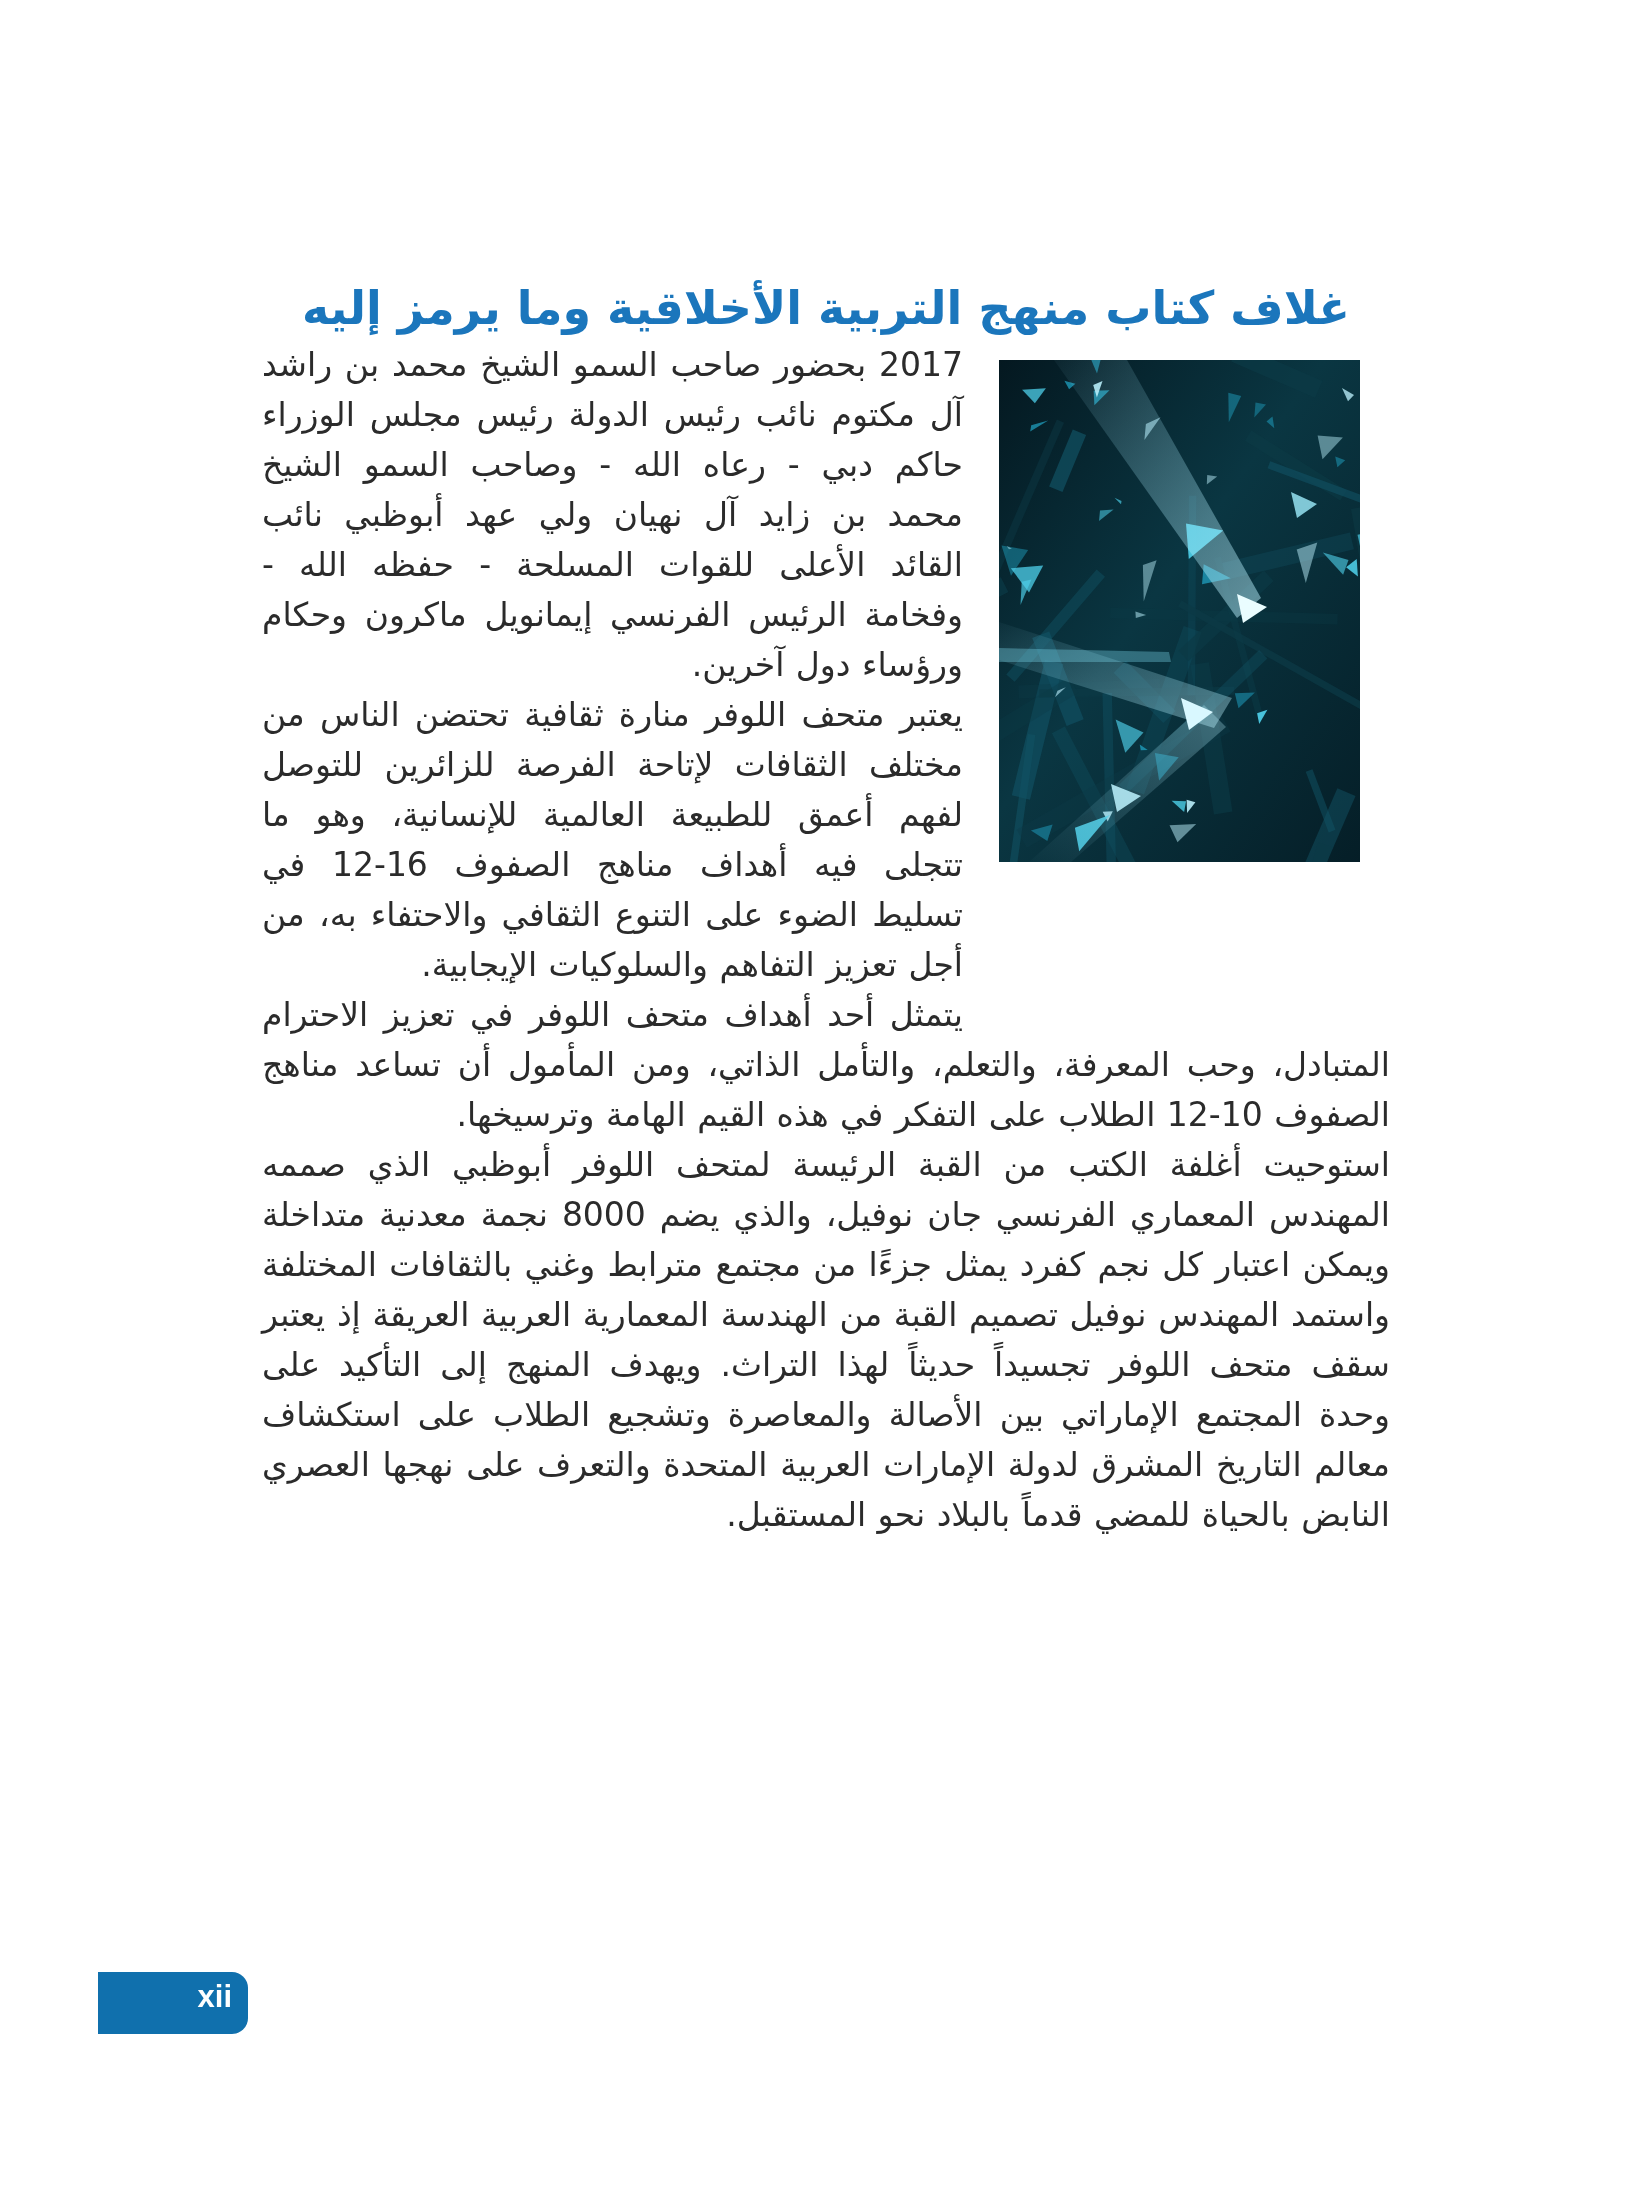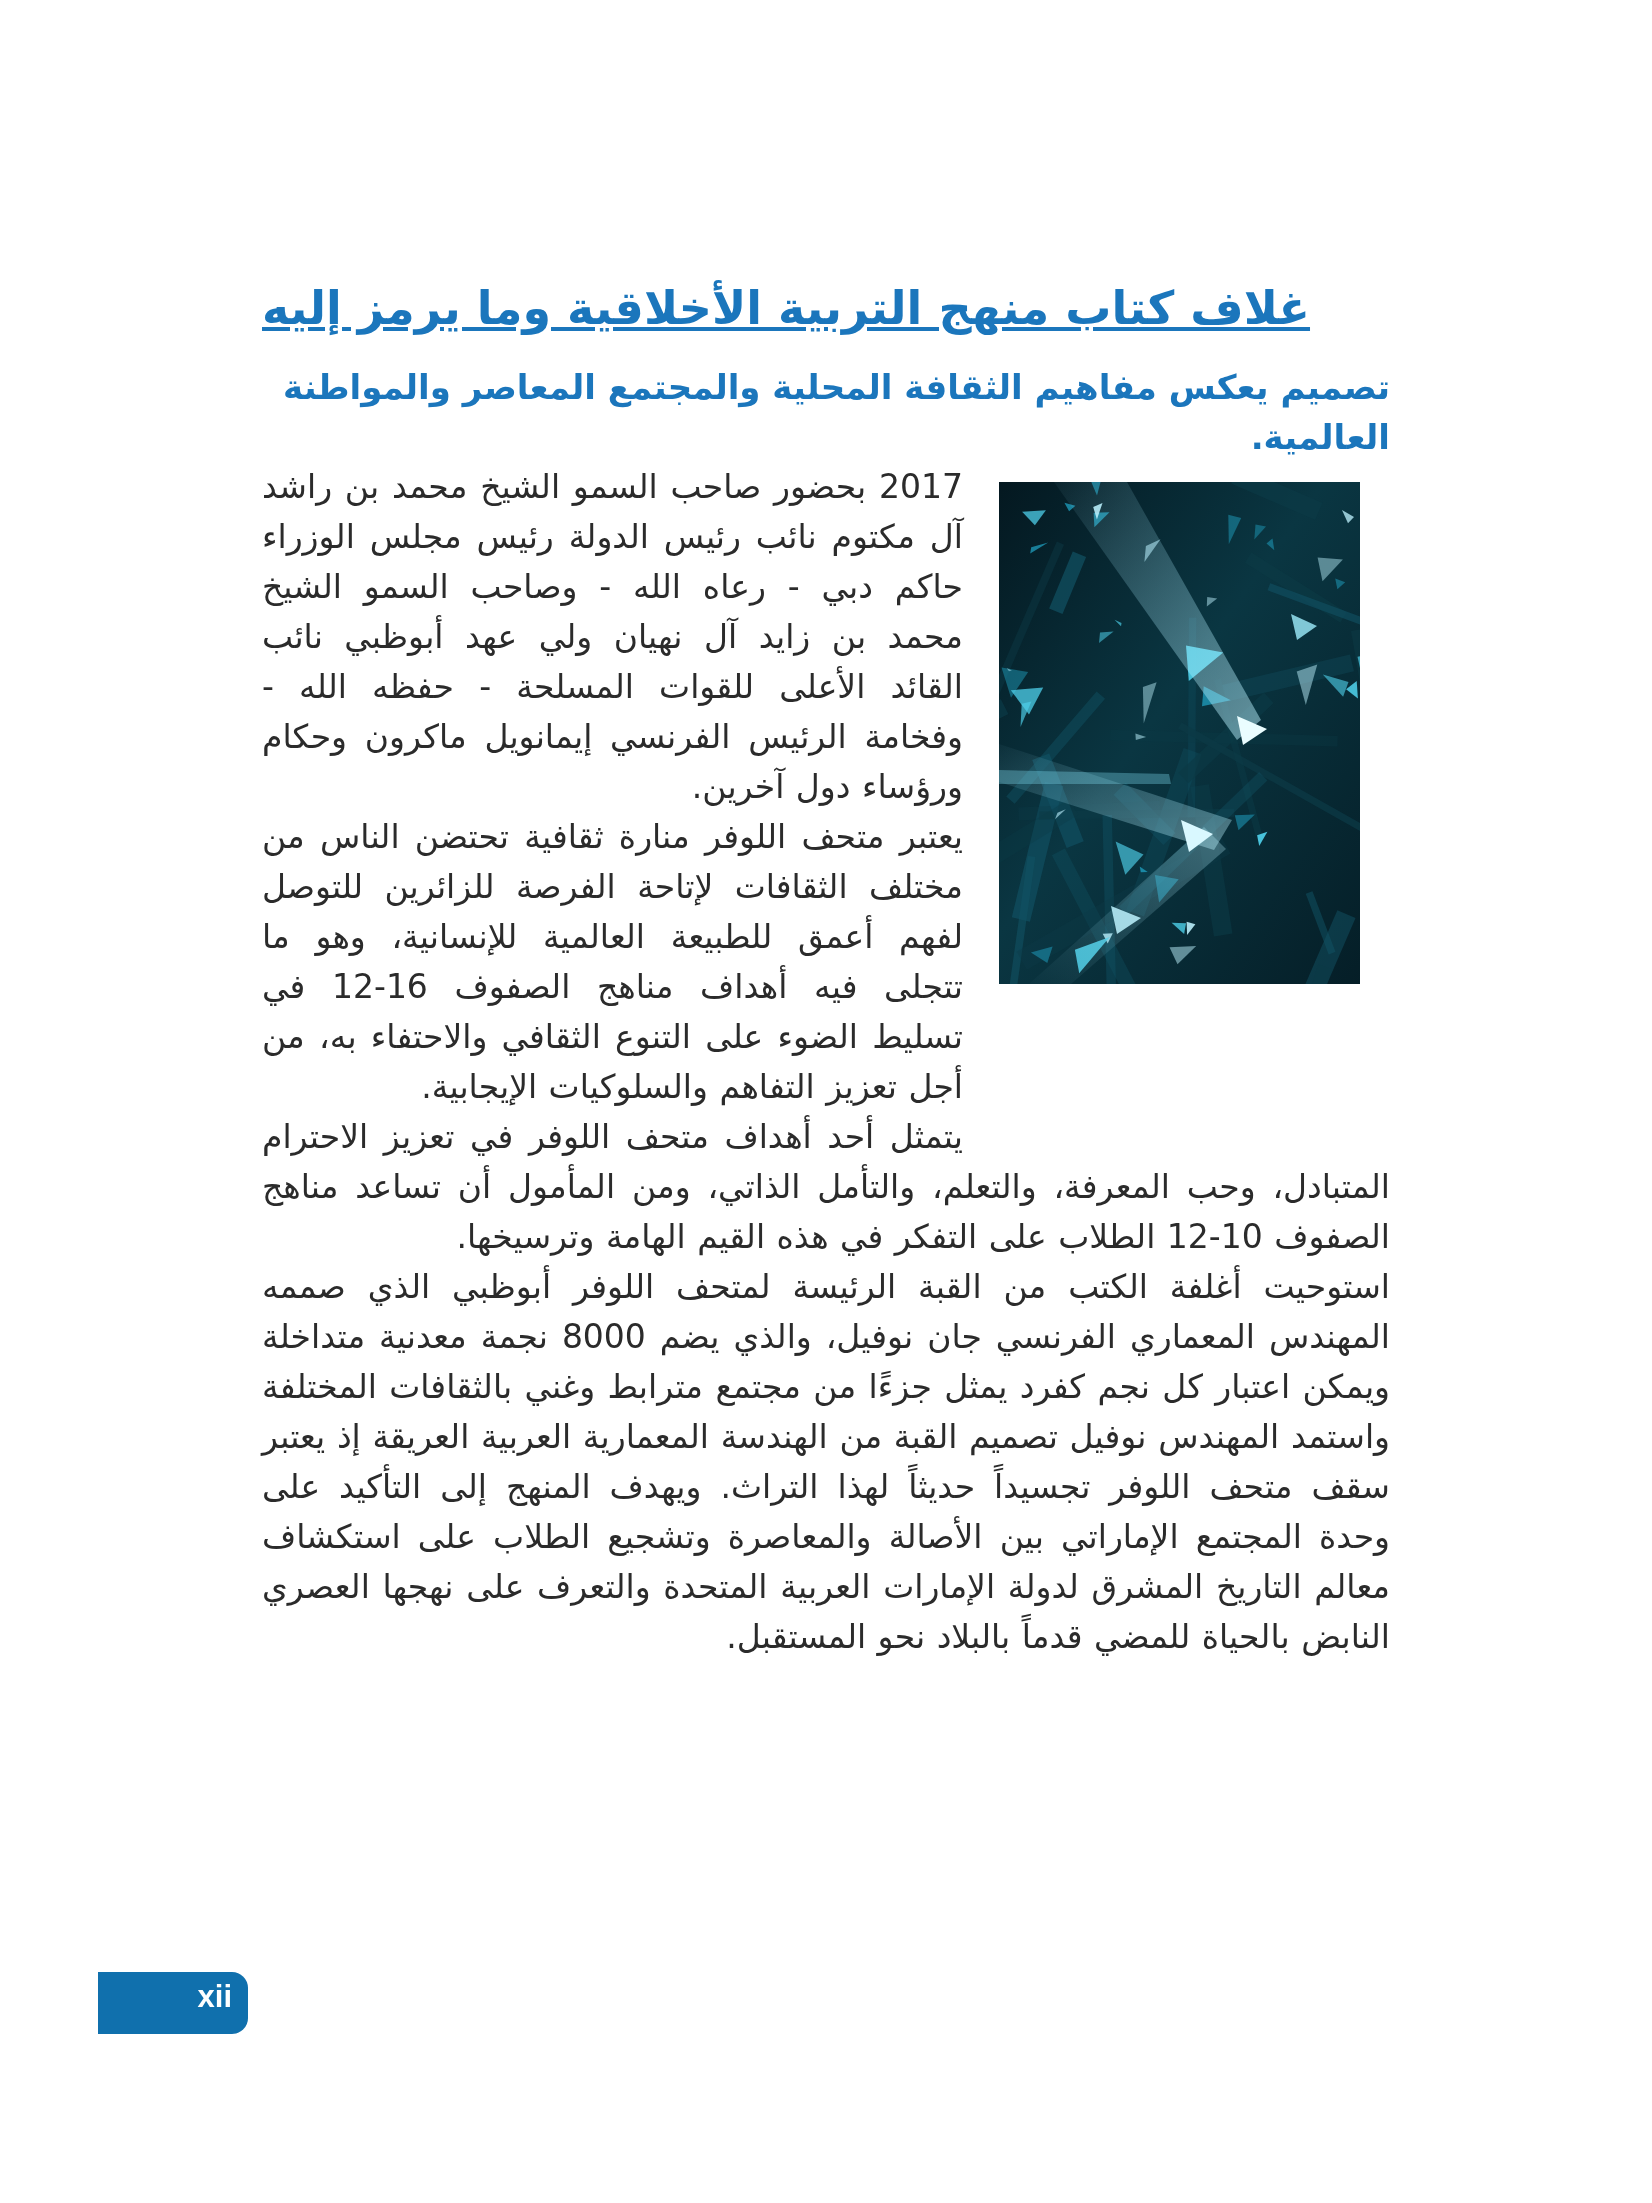--- a/index.html
+++ b/index.html
@@ -19,22 +19,21 @@
     color: var(--body_text, #2b2b2b);
     text-align: justify;
   }
 
   h1.title {
     margin: 276px 0 0 0;
     font-size: 46px;
     line-height: 64px;
     font-weight: 700;
     color: var(--accent, #1b76bc);
-    text-align: left;
-    text-decoration: underline;
+    text-align: center;
   }
   h2.subtitle {
     margin: 22px 0 0 0;
     font-size: 34px;
     line-height: 50px;
     font-weight: 700;
     color: var(--accent, #1b76bc);
     text-align: right;
   }
 
@@ -76,21 +75,20 @@
   }
 </style>
 </head>
 <body>
 
 <div class="page">
   <main class="content" dir="rtl" lang="ar">
 
     <h1 class="title">غلاف كتاب منهج التربية الأخلاقية وما يرمز إليه</h1>
 
-    <h2 class="subtitle">تصميم يعكس مفاهيم الثقافة المحلية والمجتمع المعاصر والمواطنة العالمية.</h2>
 
 
     <figure class="photo">
       <svg viewBox="0 0 361 502" preserveAspectRatio="none" role="img">
         <defs>
           <linearGradient id="bg" x1="0" y1="0" x2="1" y2="1">
             <stop offset="0" stop-color="#041820"></stop>
             <stop offset="0.45" stop-color="#0a3642"></stop>
             <stop offset="1" stop-color="#051e27"></stop>
           </linearGradient>

